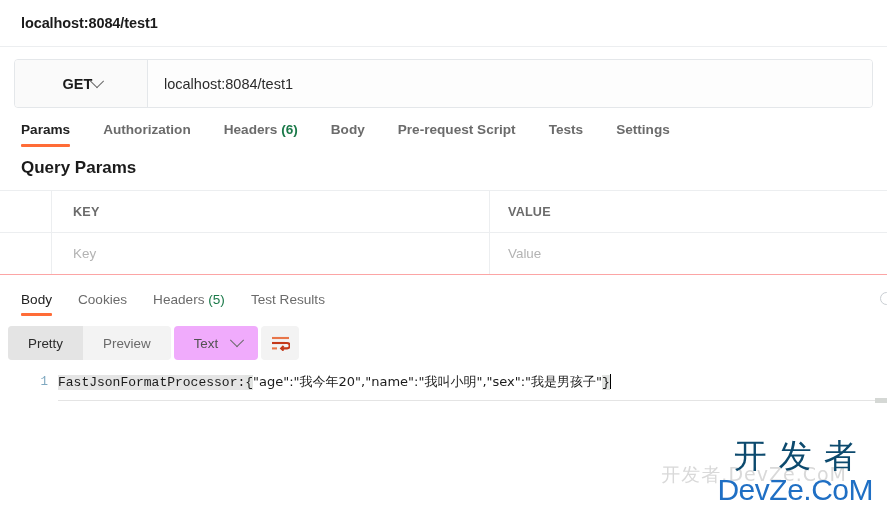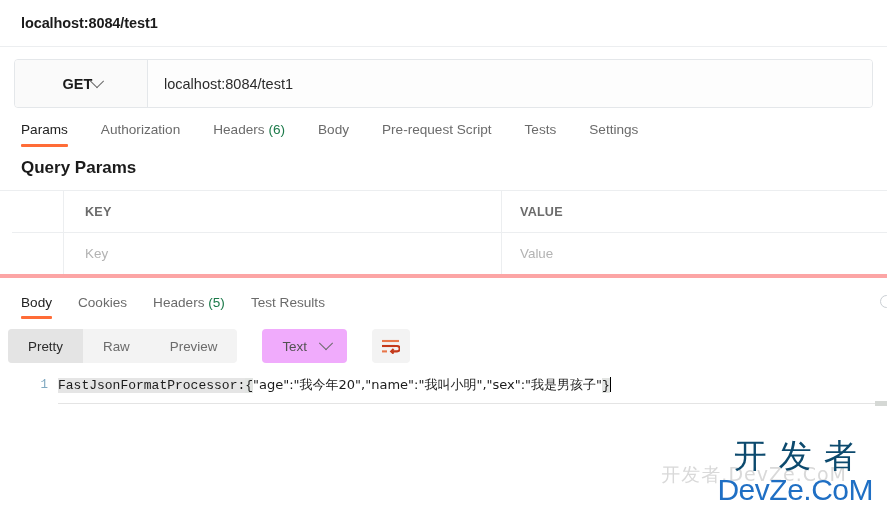--- a/index.html
+++ b/index.html
@@ -79,20 +79,21 @@
     background: #fdfdfd;
     cursor: text;
   }
 
   
   .req-tabs {
     display: flex;
     align-items: flex-start;
     padding: 14px 0 0 21px;
     gap: 0;
+    font-weight: bold;
   }
   .req-tab {
     position: relative;
     font-size: 13.6px;
     color: #6b6b6b;
     padding: 0 0 10px 0;
     margin-right: 33px;
     cursor: pointer;
     white-space: nowrap;
   }
@@ -117,22 +118,21 @@
     padding: 11px 8px 0 21px;
     font-size: 17px;
     font-weight: bold;
     color: #1b1b1b;
   }
 
   
   .params-table {
     margin-top: 12px;
     border-top: 1px solid #eceef0;
-    border-bottom: 4px solid #fca5a5;
-    padding-left: 12px;
+    border-bottom: 1px solid #fca5a5;
   }
   .ptrow {
     display: flex;
     height: 41px;
   }
   .ptrow.header {
     border-bottom: 1px solid #eceef0;
   }
   .pt-check {
     width: 52px;
@@ -203,21 +203,21 @@
     border: 1.4px solid #c9ced3;
     border-radius: 50%;
     box-sizing: border-box;
   }
 
   
   .fmt-bar {
     display: flex;
     align-items: flex-start;
     padding: 10px 0 0 8px;
-    gap: 25px;
+    gap: 3px;
   }
   .seg {
     display: flex;
     background: #f3f3f3;
     border-radius: 4px;
     overflow: hidden;
     height: 34px;
   }
   .seg-btn {
     display: flex;
@@ -431,23 +431,20 @@
   </div>
   <div class="resp-status-icon"></div>
 </div>
 
 <div class="fmt-bar">
   <div class="seg">
     <div class="seg-btn active">
       <span>Pretty</span>
     </div>
     <div class="seg-btn">
-      <span>Raw</span>
-    </div>
-    <div class="seg-btn">
       <span>Preview</span>
     </div>
   </div>
 
   <div class="dropdown">
     <span>Text</span>
     <span class="chev"></span>
   </div>
 
   <div class="icon-btn">

